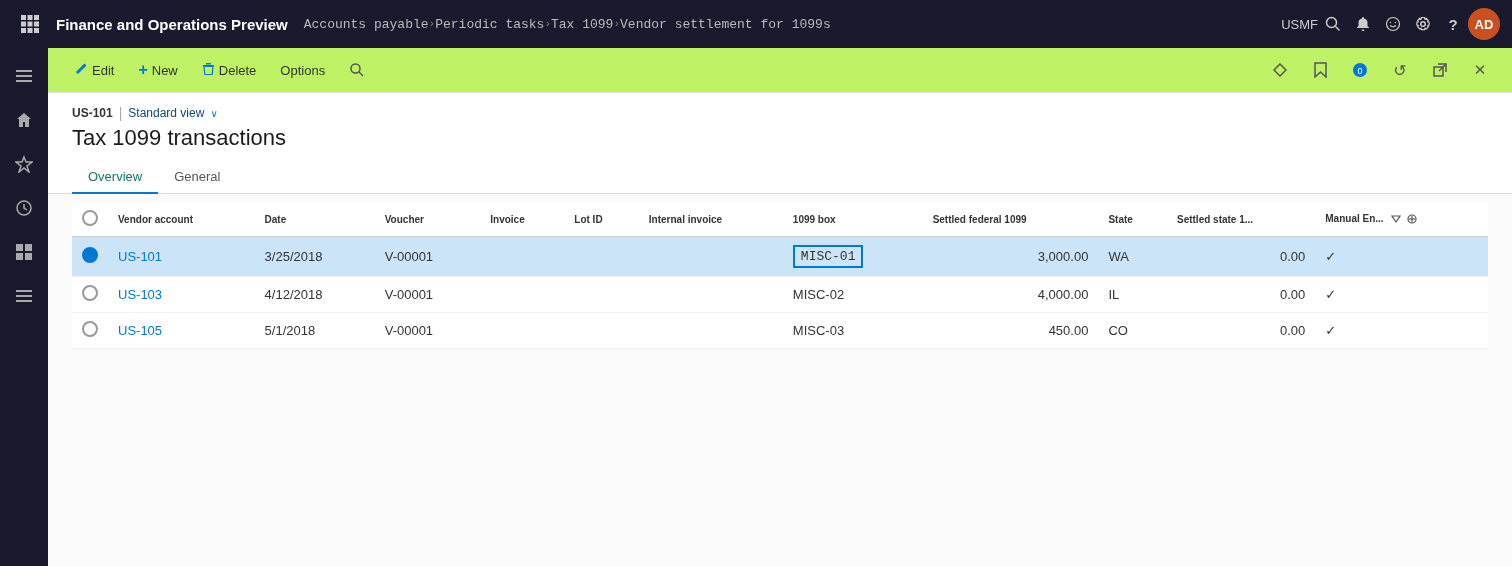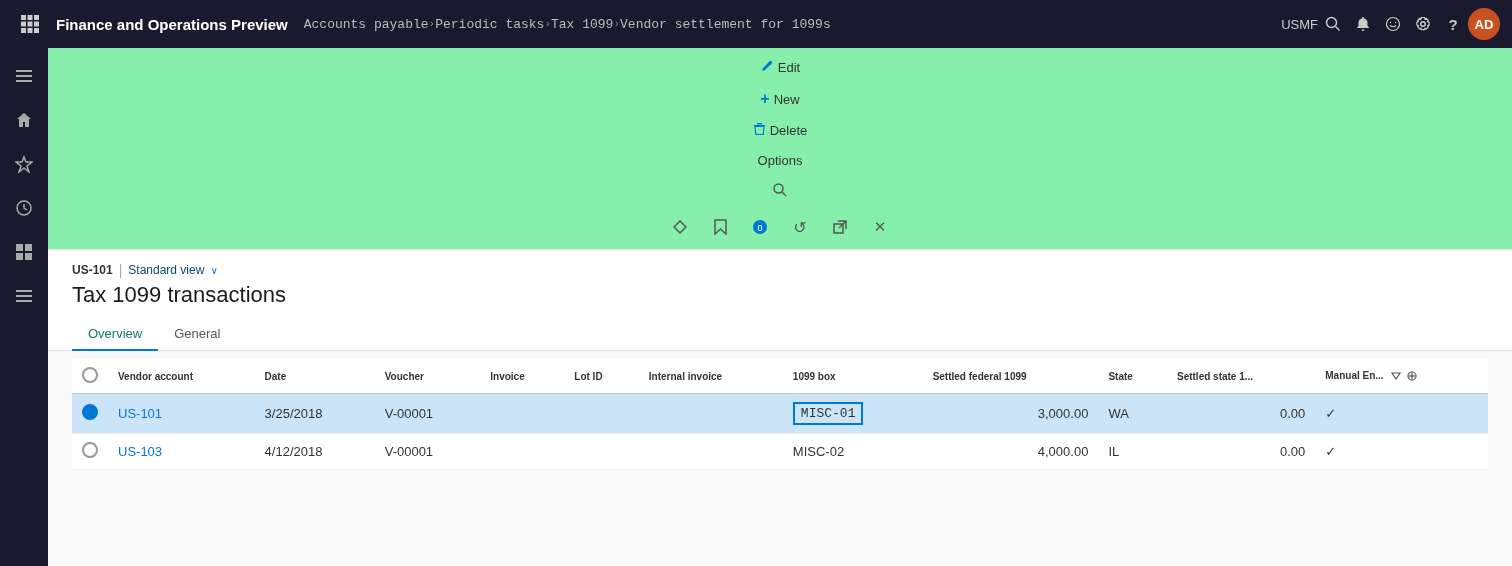--- a/index.html
+++ b/index.html
@@ -79,23 +79,22 @@
       display: flex; flex-direction: column;
       overflow: hidden;
     }
 
     
     .toolbar {
       display: flex;
       align-items: center;
       padding: 6px 16px;
       border-bottom: 1px solid #e0e0e0;
-      background: #86efac;
+      background: #bef264;
       gap: 4px;
-      flex-direction: column;
     }
     .toolbar-btn {
       display: flex; align-items: center; gap: 4px;
       padding: 5px 10px;
       background: transparent; border: none;
       cursor: pointer; color: #333; font-size: 13px;
       border-radius: 2px;
     }
     .toolbar-btn .btn-icon { color: #0078d4; font-size: 14px; }
     .toolbar-spacer { flex: 1; }
@@ -473,18 +472,38 @@
             <td></td>
             <td>MISC-02</td>
             <td class="amount-cell">4,000.00</td>
             <td>IL</td>
             <td class="amount-cell">0.00</td>
             <td>
               <span class="check-icon">✓</span>
             </td>
           </tr>
 
+          <tr>
+            <td>
+              <div class="row-radio"></div>
+            </td>
+            <td>
+              <a class="link-cell">US-105</a>
+            </td>
+            <td>5/1/2018</td>
+            <td>V-00001</td>
+            <td></td>
+            <td></td>
+            <td></td>
+            <td>MISC-03</td>
+            <td class="amount-cell">450.00</td>
+            <td>CO</td>
+            <td class="amount-cell">0.00</td>
+            <td>
+              <span class="check-icon">✓</span>
+            </td>
+          </tr>
         </tbody>
       </table>
     </div>
 
   </div>
 </div>
 
 </body></html>

